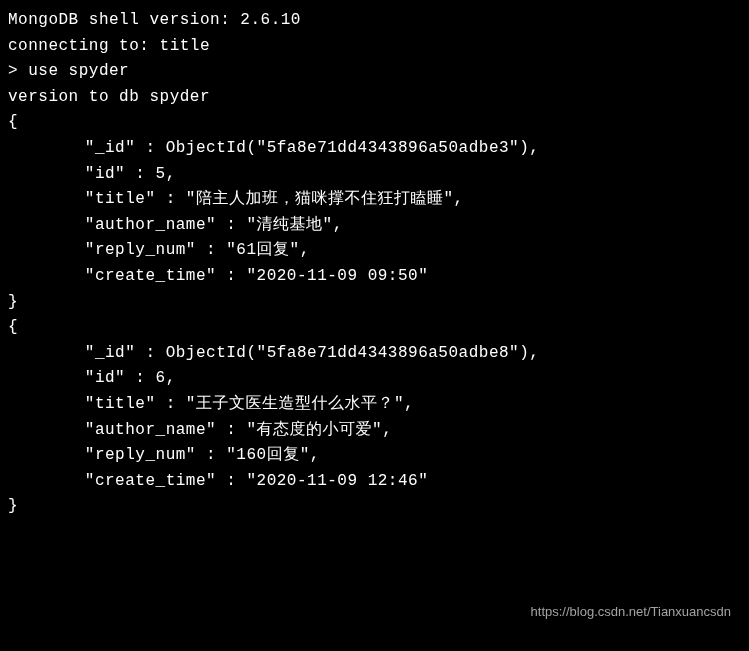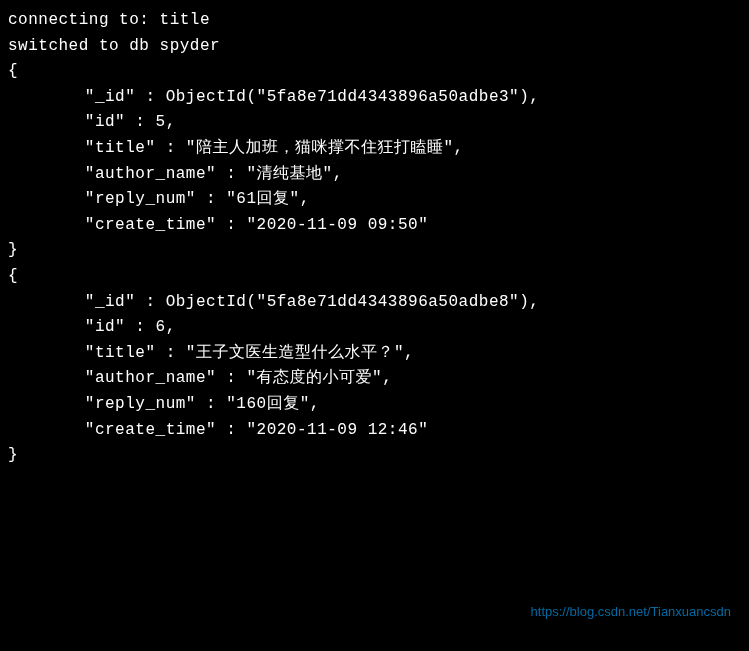--- a/index.html
+++ b/index.html
@@ -23,33 +23,35 @@
     .line {
       white-space: pre;
     }
     .indent1 {
       padding-left: 8ch;
     }
     .watermark {
       position: absolute;
       bottom: 28px;
       right: 18px;
-      color: #0369a1;
+      color: #a3a3a3;
       font-size: 13px;
       font-family: Arial, sans-serif;
       letter-spacing: 0;
       margin-top: 8px;
     }
   </style>
 </head>
 <body>
 
 <div>
+  <div class="line">MongoDB shell version: 2.6.10</div>
   <div class="line">connecting to: title</div>
-  <div class="line">switched to db spyder</div>
+  <div class="line">&gt; use spyder</div>
+  <div class="line">version to db spyder</div>
 
   <div class="line">{</div>
   <div class="line indent1">"_id" : ObjectId("5fa8e71dd4343896a50adbe3"),</div>
   <div class="line indent1">"id" : 5,</div>
   <div class="line indent1">"title" : "陪主人加班，猫咪撑不住狂打瞌睡",</div>
   <div class="line indent1">"author_name" : "清纯基地",</div>
   <div class="line indent1">"reply_num" : "61回复",</div>
   <div class="line indent1">"create_time" : "2020-11-09 09:50"</div>
   <div class="line">}</div>
 

